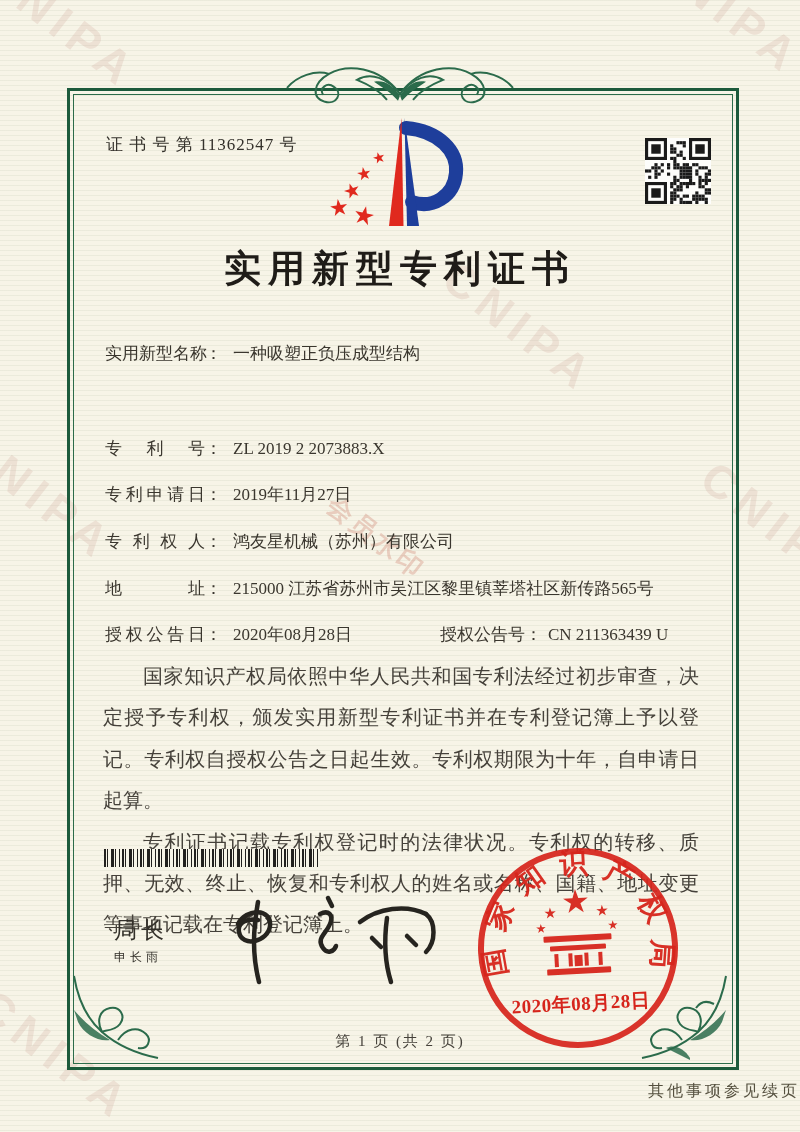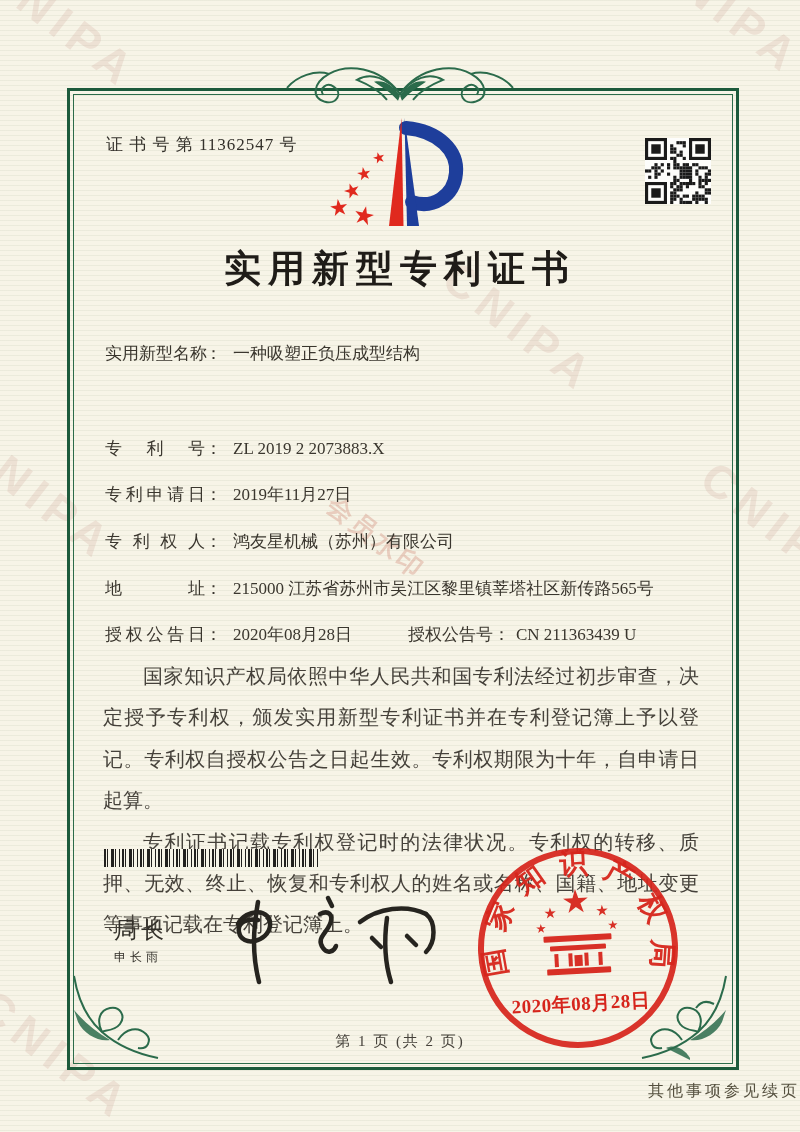--- a/index.html
+++ b/index.html
@@ -40,21 +40,21 @@
   .logo{position:absolute;left:326px;top:112px;}
   .qr{position:absolute;left:645px;top:138px;width:66px;height:66px;background:#fdfdfb;}
   .title{
     position:absolute;left:0;right:0;top:244px;text-align:center;
     font-size:37px;font-weight:bold;letter-spacing:7px;color:#1f1c18;
   }
   .frow{position:absolute;left:105px;font-size:17px;white-space:nowrap;color:#3a362e;}
   .flabel{display:inline-block;width:100px;text-align:justify;text-align-last:justify;}
   .fcolon{display:inline-block;}
   .fval{margin-left:11px;}
-  .grant2{margin-left:56px;}
+  .grant2{margin-left:88px;}
   .paras{position:absolute;left:103px;top:656px;width:596px;font-size:20px;
     line-height:2.07;color:#45413a;text-align:justify;}
   .paras p{margin:0;text-indent:2em;}
   .barcode{
     position:absolute;left:104px;top:849px;width:216px;height:18px;
     background:repeating-linear-gradient(90deg,
       #22201e 0 2px,#f7f4e7 2px 3px,#22201e 3px 4px,#f7f4e7 4px 7px,
       #22201e 7px 10px,#f7f4e7 10px 11px,#22201e 11px 12px,#f7f4e7 12px 15px,
       #22201e 15px 16px,#f7f4e7 16px 18px);
   }

